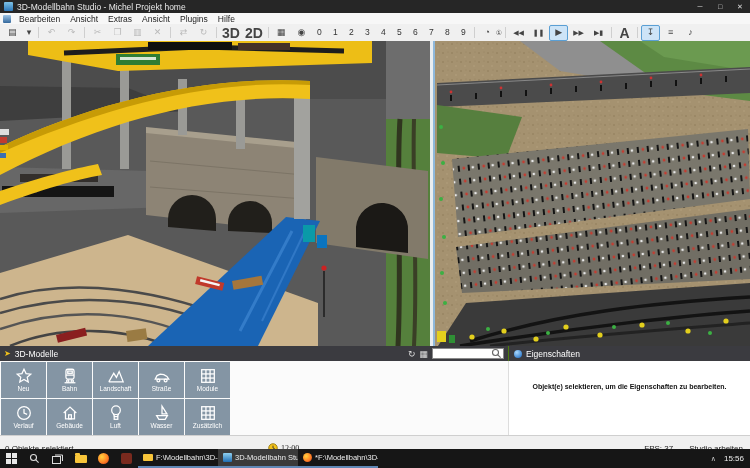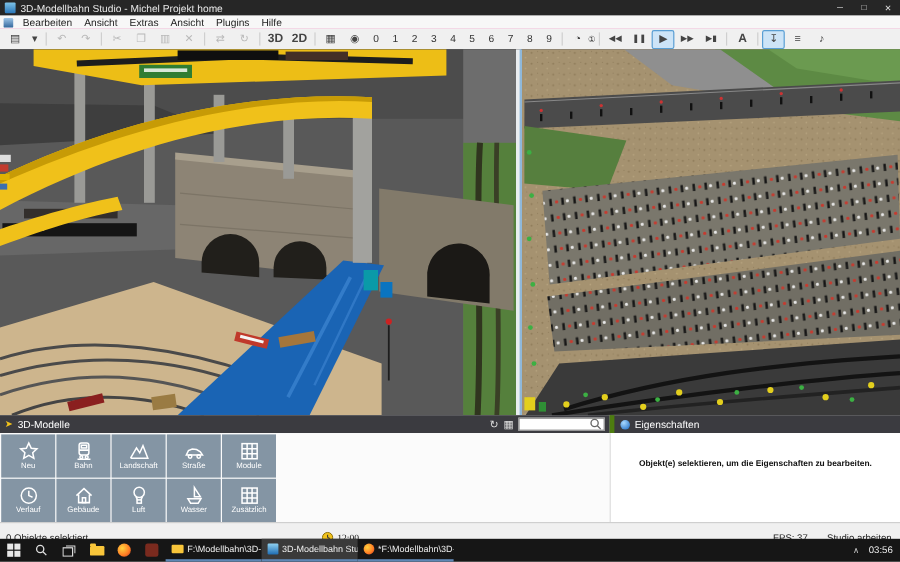--- a/index.html
+++ b/index.html
@@ -17,38 +17,38 @@
   .menubar{position:absolute;top:13px;left:0;right:0;height:11px;background:#f7f7f7;border-bottom:1px solid #ec4899;display:flex;align-items:center;font-size:8.5px;color:#222;}
   .menu-ico{width:8px;height:8px;margin:0 3px;background:linear-gradient(#9fc6e8,#33679c);border-radius:1px;}
   .menu-item{padding:0 5px;}
 
   
   .toolbar{position:absolute;top:24px;left:0;right:0;height:17px;background:#f0f0f0;border-bottom:1px solid #d8d8d8;display:flex;align-items:center;padding:0 3px;gap:1px;}
   .tbtn{height:14px;min-width:15px;display:flex;align-items:center;justify-content:center;border:1px solid transparent;border-radius:2px;color:#444;font-size:9px;padding:0 1px;line-height:1;}
   .tbtn.dis{color:#b9b9b9;}
   .tbtn.act{background:#cde4f7;border-color:#5a9fd4;}
   .tbtn.num{min-width:11px;font-size:8.5px;color:#333;}
-  .tbtn.txt{font-size:10px;font-weight:bold;}
+  .tbtn.txt{font-size:14px;font-weight:bold;}
   .sep{width:1px;height:11px;background:#cfcfcf;margin:0 2px;flex:0 0 auto;}
   .badge{font-size:7px;margin-left:-2px;color:#444;}
 
   
   .viewport{position:absolute;top:41px;left:0;width:750px;height:305px;background:#555;}
   .viewport svg{display:block;}
 
   
   .panelhead{position:absolute;top:346px;left:0;right:0;height:15px;display:flex;}
   .cat-head{width:508px;background:#3b3b40;display:flex;align-items:center;color:#fff;font-size:8.5px;gap:4px;padding:0 4px;box-sizing:border-box;}
   .collapse{color:#f2c21b;font-size:8px;}
   .head-ico{color:#ddd;font-size:9px;display:flex;align-items:center;}
   .head-right{margin-left:auto;display:flex;align-items:center;gap:4px;}
   .searchwrap{position:relative;display:flex;align-items:center;}
   .searchwrap input{width:72px;height:11px;font-size:8px;border:1px solid #8a8a8a;background:#fff;padding:0 12px 0 3px;box-sizing:border-box;font-family:"Liberation Sans",sans-serif;}
   .searchwrap svg{position:absolute;right:2px;}
-  .prop-head{flex:1;background:#3b3b40;display:flex;align-items:center;color:#fff;font-size:8.5px;gap:4px;padding:0 5px;border-left:4px solid #4d7c0f;box-sizing:border-box;}
+  .prop-head{flex:1;background:#3b3b40;display:flex;align-items:center;color:#fff;font-size:8.5px;gap:4px;padding:0 5px;border-left:1px solid #4d7c0f;box-sizing:border-box;}
   .infodot{width:8px;height:8px;border-radius:50%;background:radial-gradient(circle at 35% 30%,#a8d8ff,#1565c0);flex:0 0 auto;}
 
   
   .panelbody{position:absolute;top:361px;left:0;right:0;height:74px;display:flex;background:#fff;}
   .cat-body{width:508px;box-sizing:border-box;background:#fbfbfb;display:flex;}
   .tiles{display:grid;grid-template-columns:repeat(5,45px);grid-auto-rows:36px;gap:1px;padding:1px;align-content:start;}
   .tile{background:#8495a4;display:flex;flex-direction:column;align-items:center;justify-content:center;gap:1px;cursor:pointer;}
   .tile svg{stroke:#fff;fill:none;stroke-width:1.4;}
   .tile-label{color:#fff;font-size:6.5px;line-height:1;}
   .prop-body{flex:1;border-left:1px solid #ddd;display:flex;justify-content:center;padding-top:22px;box-sizing:border-box;background:#fff;}
@@ -478,17 +478,17 @@
       <span class="blueapp"></span>
       <span>3D-Modellbahn Studi...</span>
     </span>
     <span class="taskwin">
       <span class="ffx-s"></span>
       <span>*F:\Modellbahn\3D-...</span>
     </span>
 
     <span class="tb-right">
       <span class="tray">∧</span>
-      <span>03:56</span>
+      <span>15:56</span>
     </span>
   </div>
 
 </div>
 
 </body></html>

